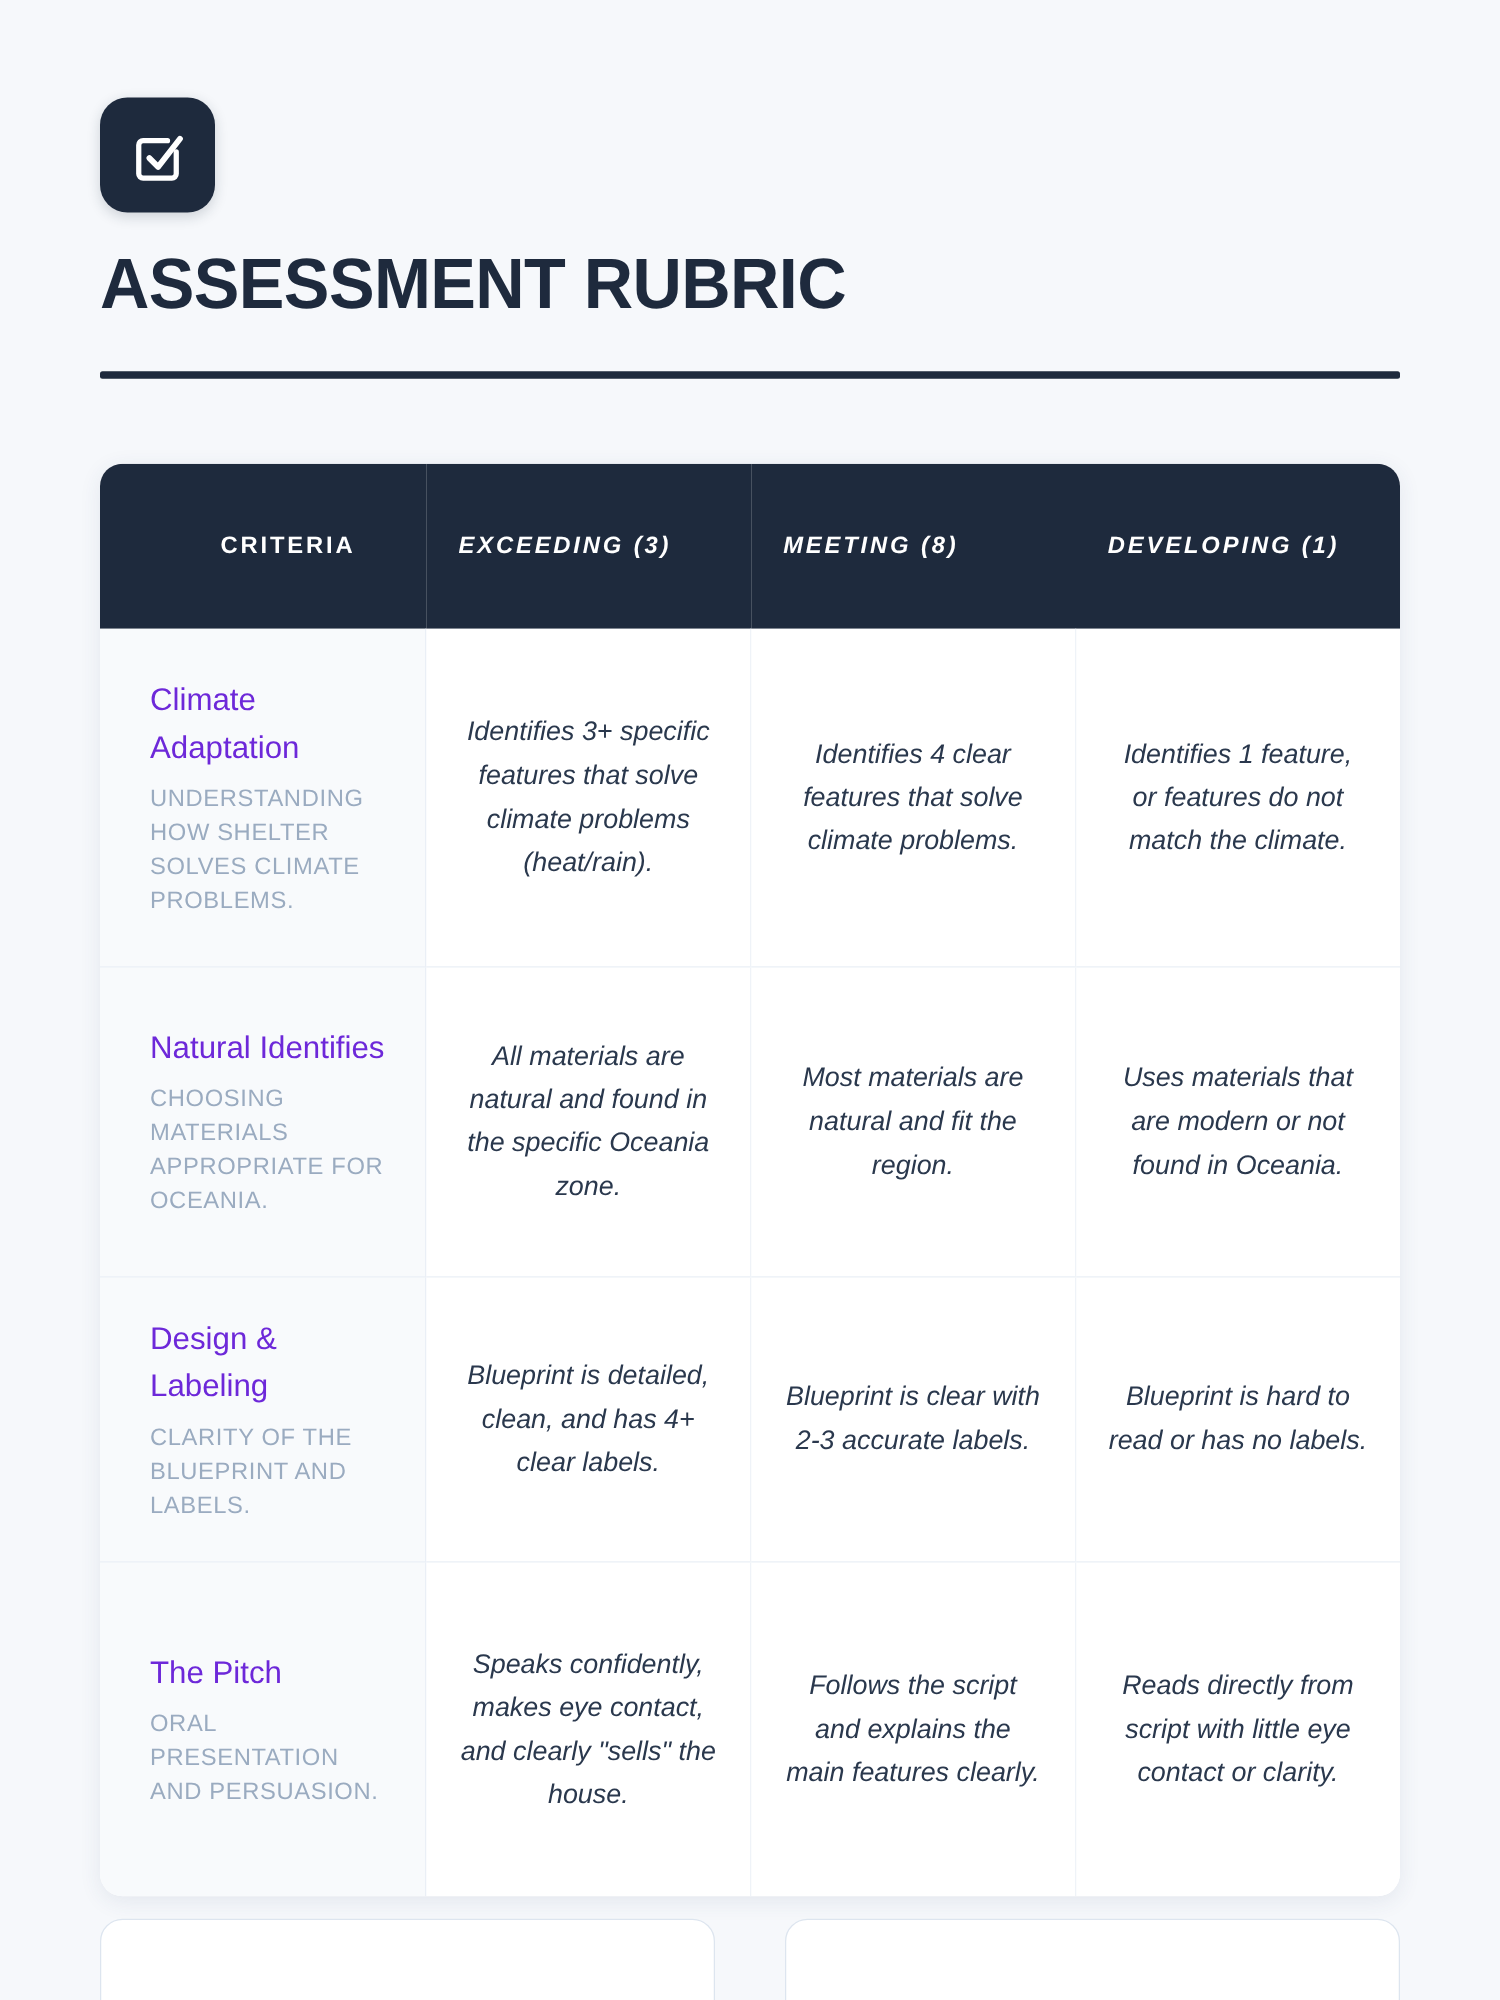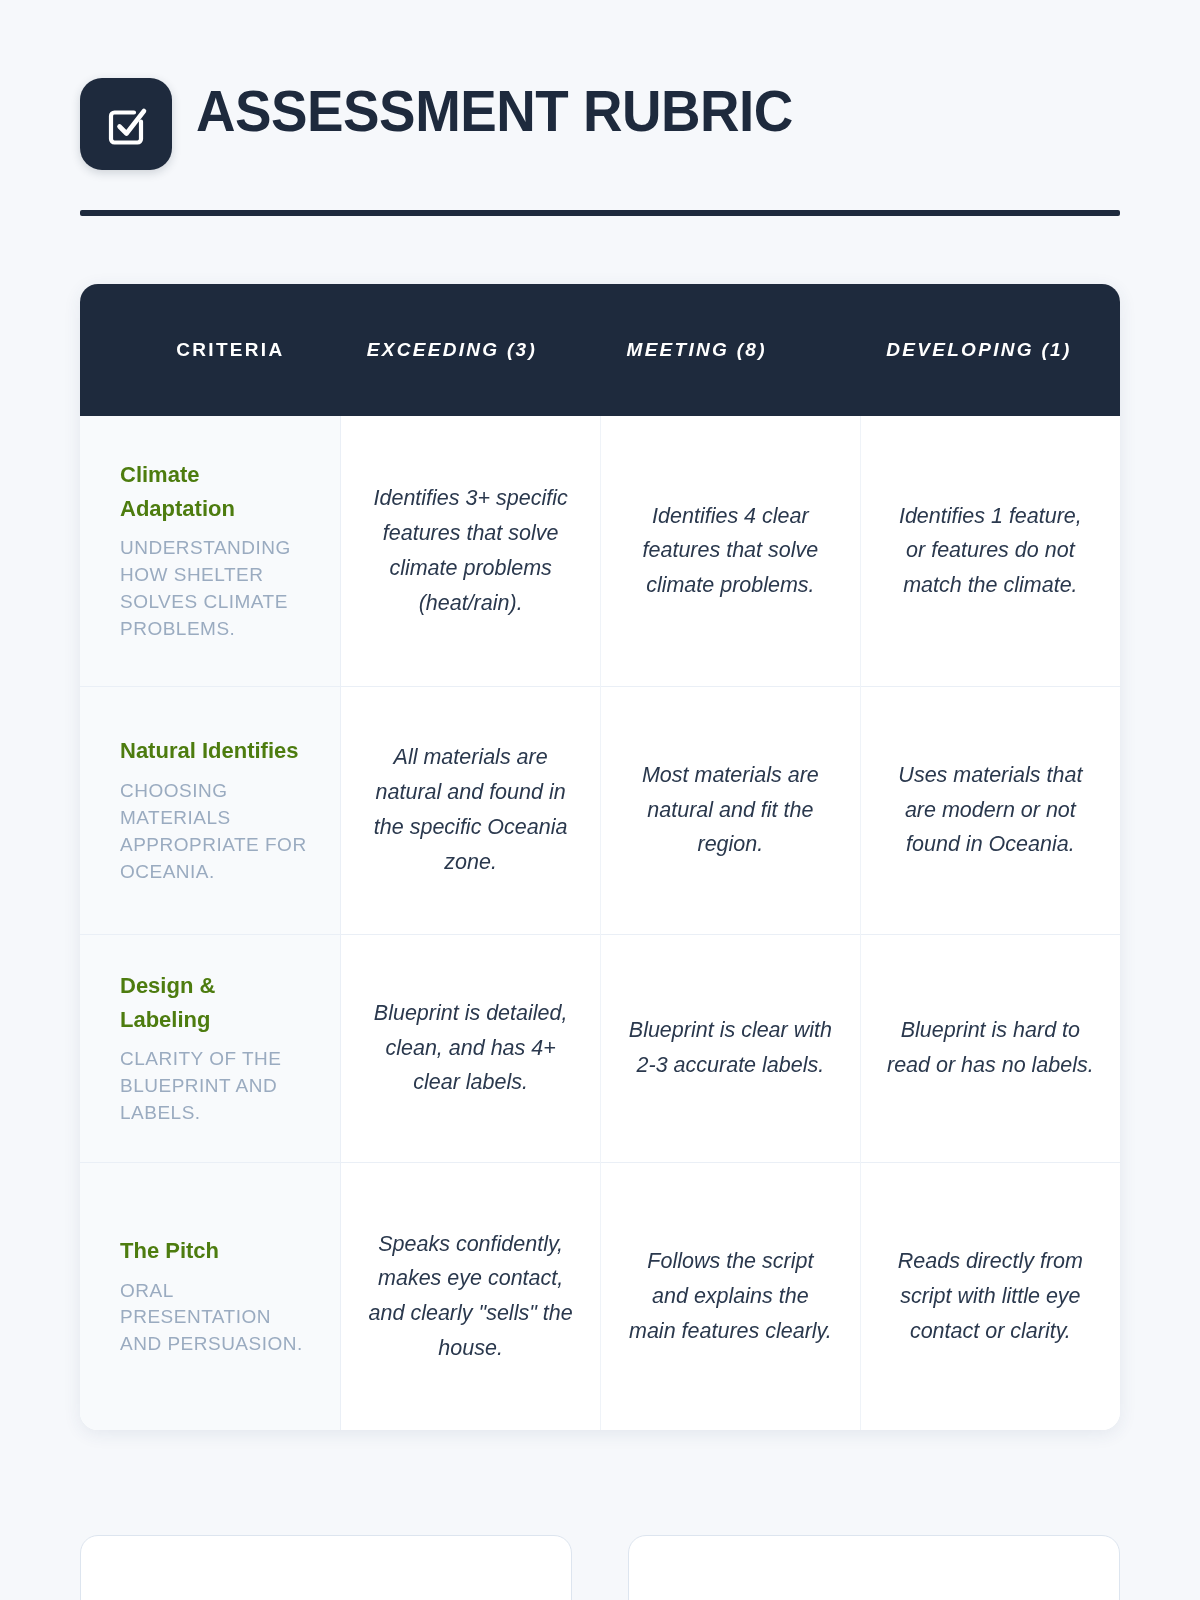--- a/index.html
+++ b/index.html
@@ -23,20 +23,21 @@
     height: 1600px;
     padding: 0 80px;
   }
 
   
   .header {
     display: flex;
     align-items: flex-start;
     padding-top: 78px;
     gap: 24px;
+    flex-direction: column;
   }
 
   .brand-icon {
     width: 92px;
     height: 92px;
     flex: 0 0 92px;
     border-radius: 22px;
     background: #1e2a3d;
     display: flex;
     align-items: center;
@@ -136,23 +137,23 @@
     padding: 30px 26px;
     text-align: center;
     font-style: italic;
     font-size: 21.5px;
     line-height: 1.62;
     color: #2a384d;
   }
   .rubric-table tbody td.cell-level:last-child { border-right: none; }
 
   .crit-name {
-    font-size: 22px;
-    font-weight: 700;
-    color: #4d7c0f;
+    font-size: 25px;
+    font-weight: 400;
+    color: #6d28d9;
     line-height: 1.52;
     margin-bottom: 10px;
   }
 
   .crit-desc {
     font-size: 19px;
     font-weight: 500;
     letter-spacing: 0.5px;
     line-height: 1.42;
     color: #9aabc0;

